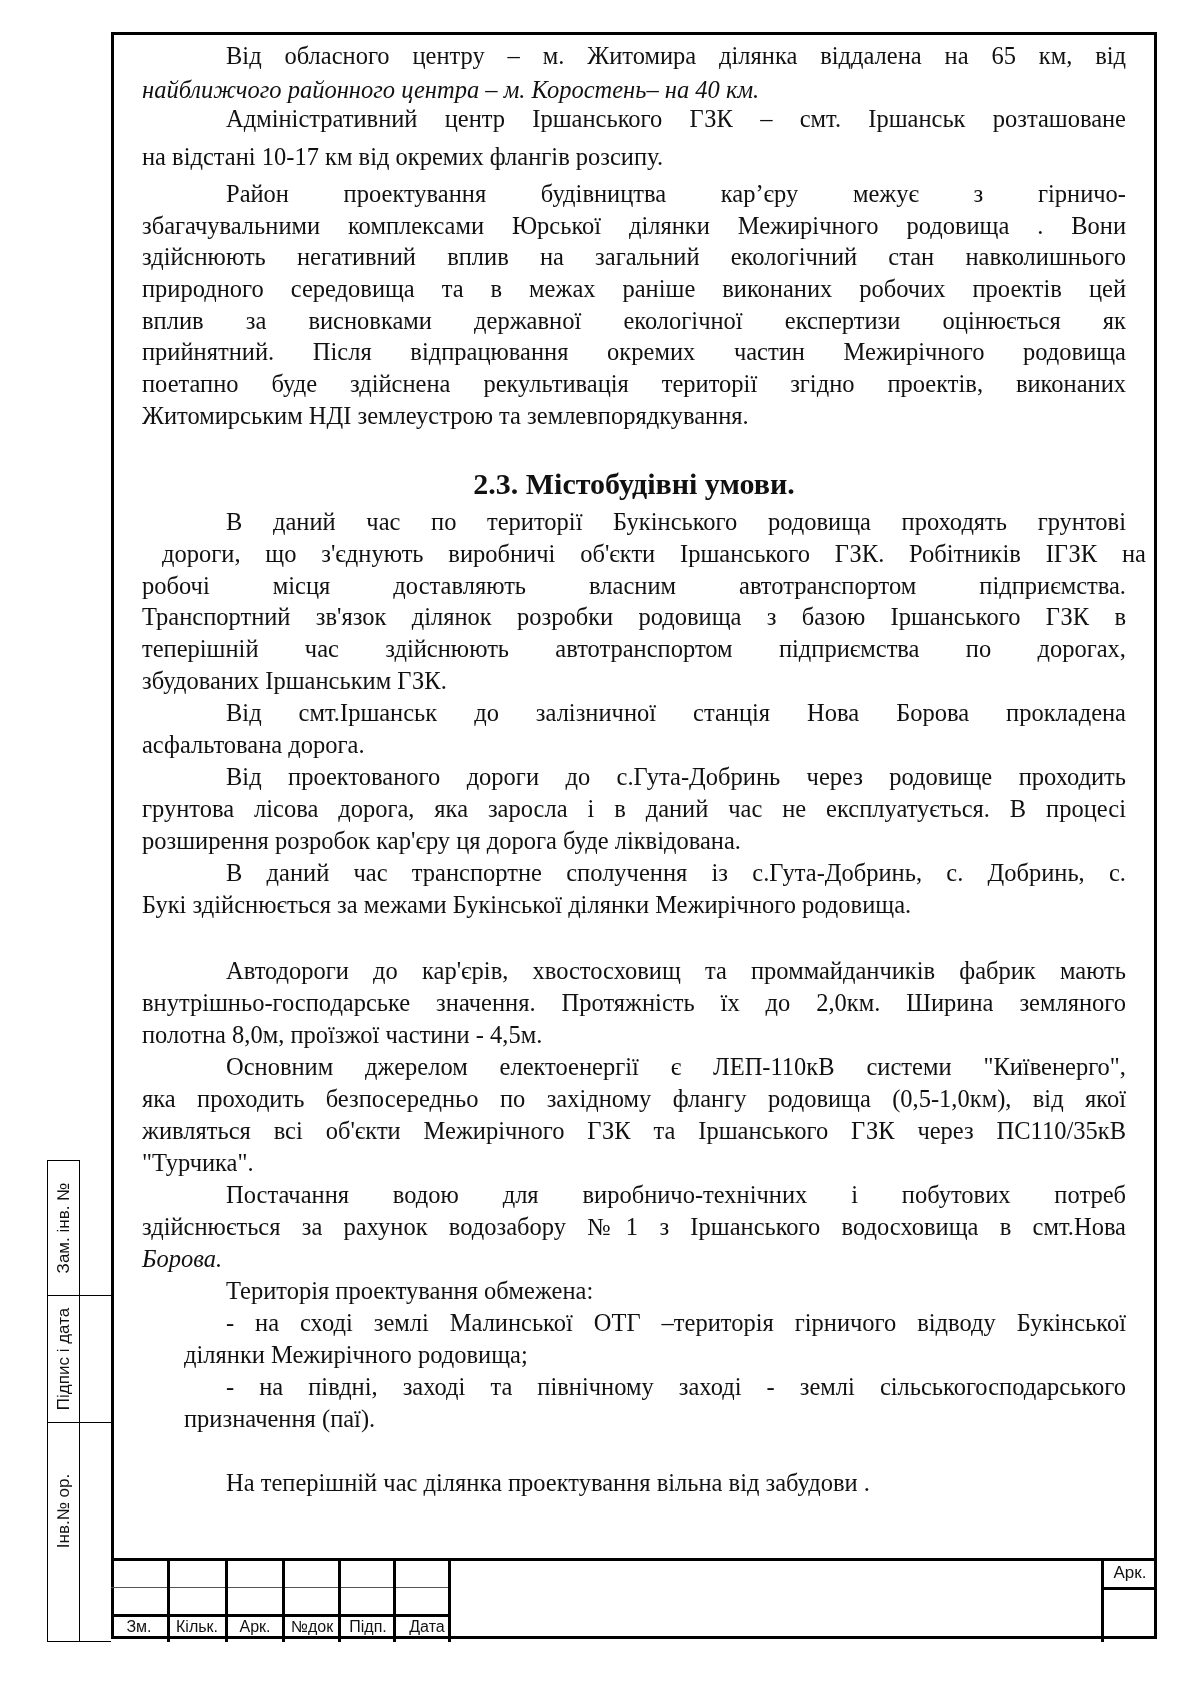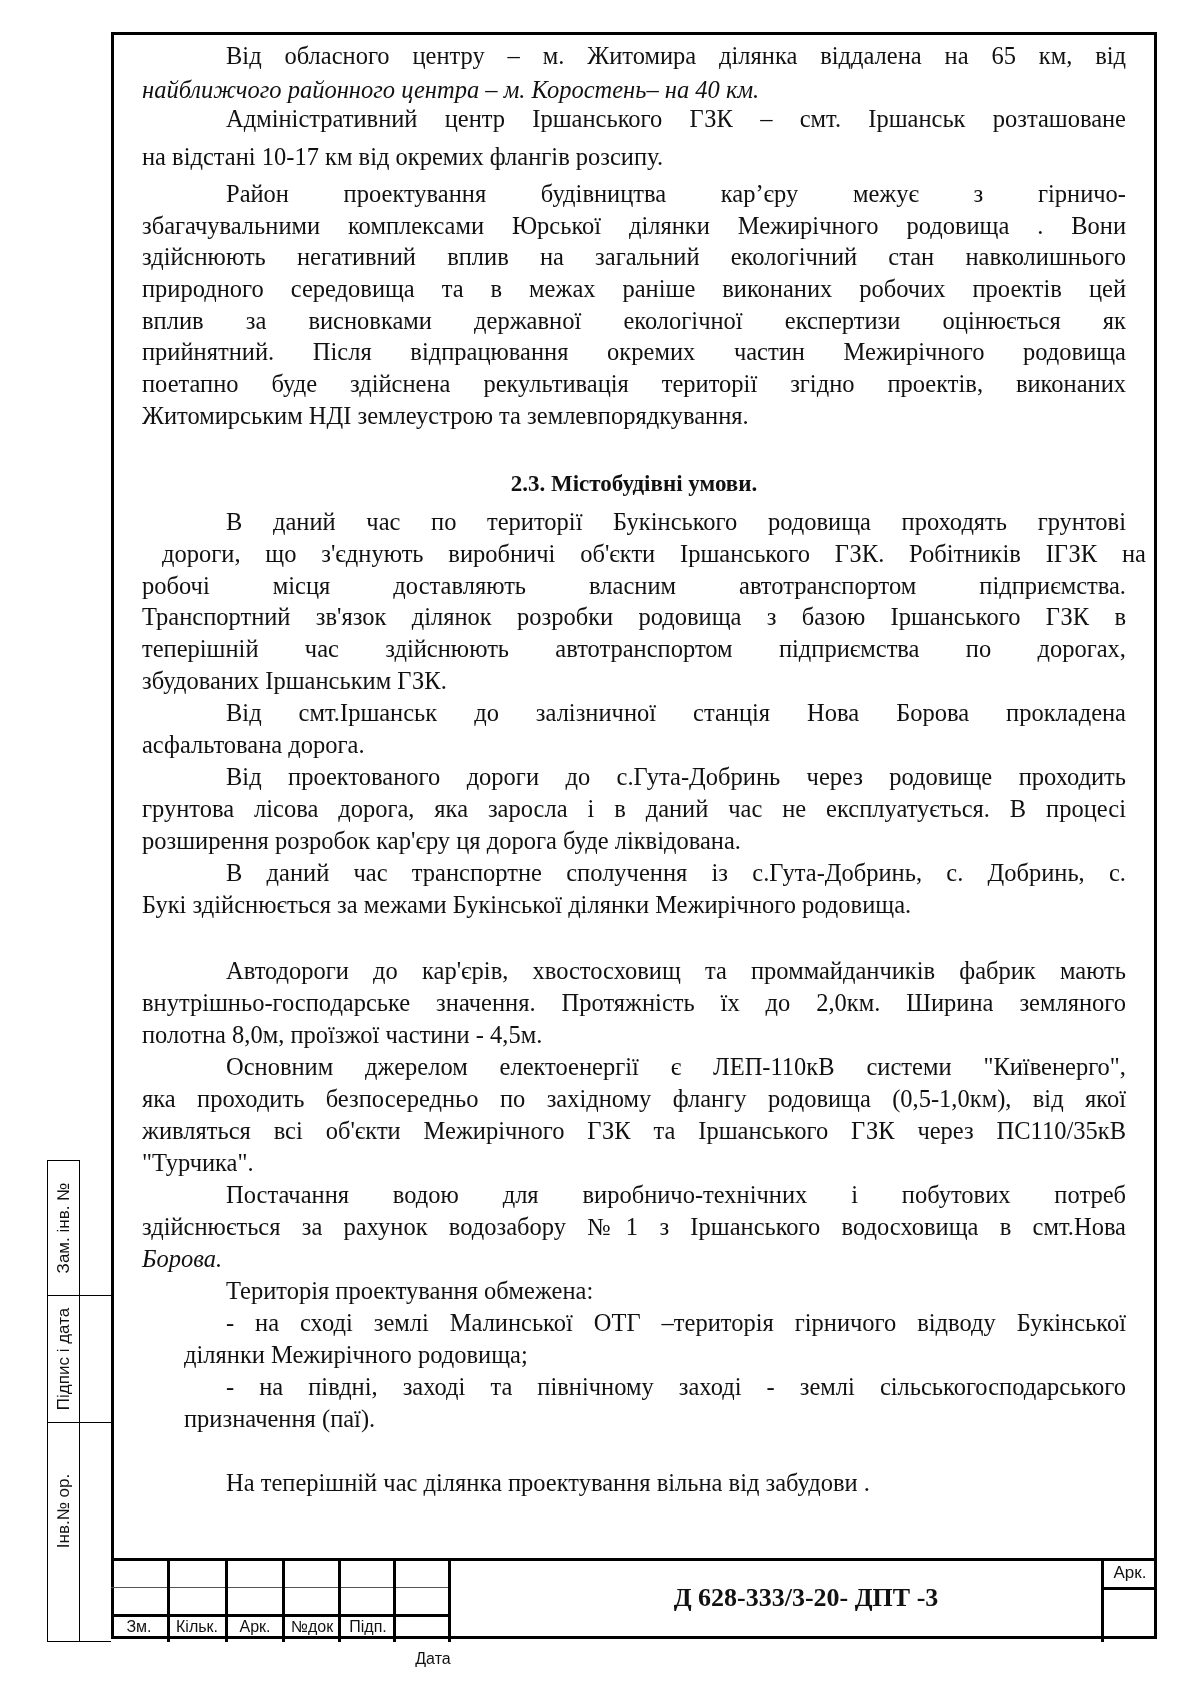--- a/index.html
+++ b/index.html
@@ -3,21 +3,21 @@
 <meta charset="utf-8">
 <style>
   html, body { margin:0; padding:0; background:#ffffff; }
   body { width:1190px; height:1683px; position:relative; overflow:hidden; font-family:"Liberation Serif","DejaVu Serif",serif; color:#111; }
   .frame { position:absolute; left:111px; top:32px; width:1046px; height:1607px; border:3px solid #000; box-sizing:border-box; }
   .text { position:absolute; left:142px; width:984px; font-size:24.5px; line-height:32px; }
   .line { position:absolute; left:0; width:984px; white-space:nowrap; }
   .j { text-align:justify; text-align-last:justify; }
   .ind { padding-left:84px; box-sizing:border-box; }
   .ind-sm { padding-left:42px; box-sizing:border-box; }
-  .heading { position:absolute; left:0; width:984px; text-align:center; font-weight:bold; font-size:23px; }
+  .heading { position:absolute; left:0; width:984px; text-align:center; font-weight:bold; font-size:30px; }
   .strip { position:absolute; left:47px; width:64px; border-left:1px solid #000; border-bottom:1px solid #000; box-sizing:border-box; font-family:"Liberation Sans","DejaVu Sans",sans-serif; }
   .strip-cell { position:absolute; left:0; width:32px; border-top:1px solid #000; box-sizing:border-box; }
   .strip-cell span { position:absolute; left:50%; top:50%; transform:translate(-50%,-50%) rotate(-90deg); white-space:nowrap; font-size:17px; }
   .strip-inner { position:absolute; left:31px; top:0; bottom:0; border-left:1px solid #000; }
   .tb { position:absolute; left:111px; top:1558px; width:1046px; height:84px; border-top:3px solid #000; box-sizing:border-box; font-family:"Liberation Sans","DejaVu Sans",sans-serif; }
   .vline { position:absolute; top:0; bottom:0; border-left:3px solid #000; }
   .hthin { position:absolute; height:0; border-top:1px solid #555; }
   .hthick { position:absolute; height:0; border-top:3px solid #000; }
   .tb-label { position:absolute; top:57px; font-size:16px; text-align:center; }
   .doc-code { position:absolute; left:340px; width:710px; top:22px; text-align:center; font-family:"Liberation Serif","DejaVu Serif",serif; font-weight:bold; font-size:26px; }
@@ -115,18 +115,17 @@
   <div class="vline" style="left:282px;"></div>
   <div class="vline" style="left:337px;"></div>
   <div class="vline" style="left:990px;"></div>
   <div class="hthick" style="left:990px; width:56px; top:26px;"></div>
 
   <div class="tb-label" style="left:0; width:56px;">Зм.</div>
   <div class="tb-label" style="left:58px; width:56px;">Кільк.</div>
   <div class="tb-label" style="left:116px; width:56px;">Арк.</div>
   <div class="tb-label" style="left:173px; width:56px;">№док</div>
   <div class="tb-label" style="left:229px; width:56px;">Підп.</div>
-  <div class="tb-label" style="left:294px; width:56px;margin-top:32px;">Дата</div>
+  <div class="tb-label" style="left:288px; width:56px;">Дата</div>
 
-  <div class="doc-code">Д 628-333/3-20- ДПТ -3</div>
   <div class="ark">Арк.</div>
   <div style="position:absolute; left:993px; top:30px; width:53px; height:50px; text-align:center; font-size:18px;"></div>
 </div>
 
 </body></html>

